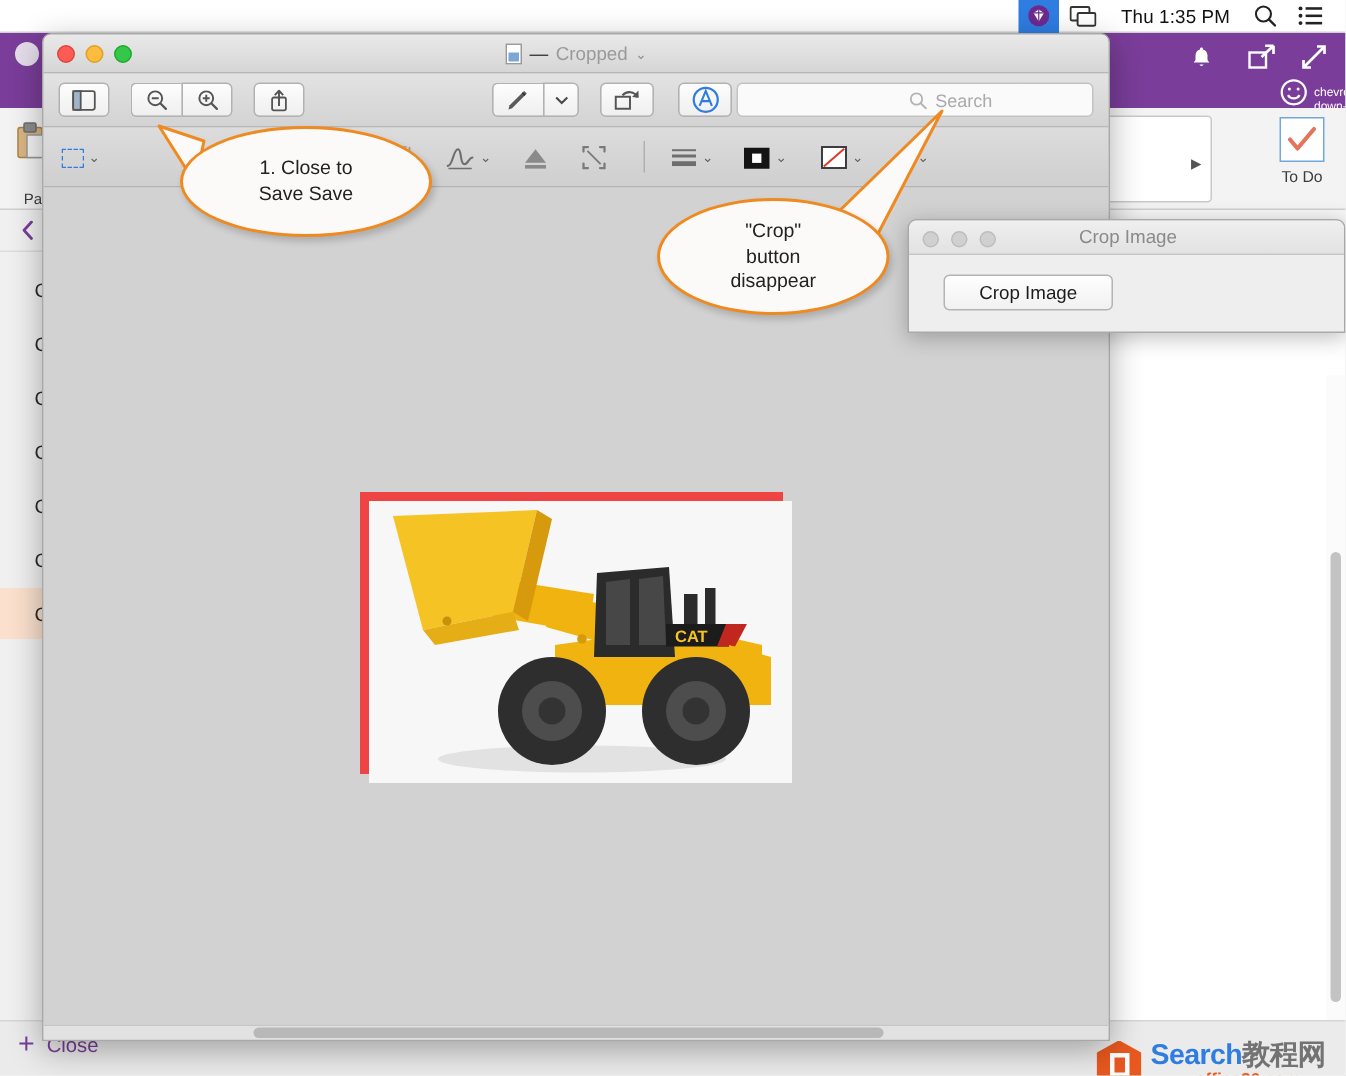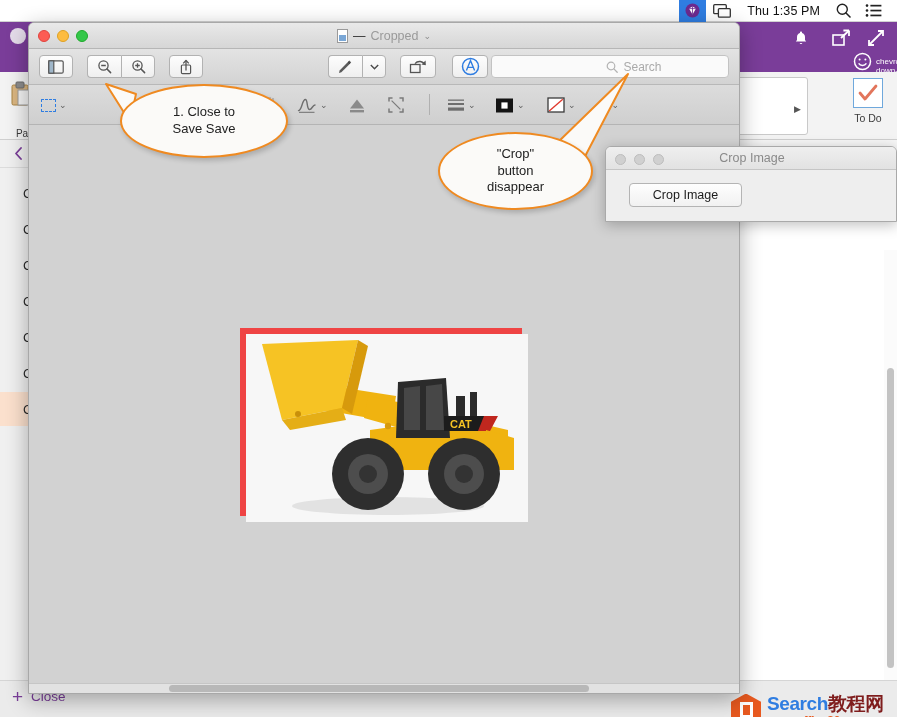--- a/index.html
+++ b/index.html
@@ -143,21 +143,21 @@
   }
   .wm-hex-inner {
     width: 13px; height: 16px; background: #fff; position: relative;
   }
   .wm-hex-inner:after {
     content: ""; position: absolute; left: 3px; top: 3px;
     width: 7px; height: 10px; background: #e8591f;
   }
   .wm-text { display: flex; flex-direction: column; line-height: 1; }
   .wm-l1 { font-size: 19px; font-weight: bold; color: #2f7de1; letter-spacing: -0.4px; }
-  .wm-l1 .cn { color: #7f1d1d; }
+  .wm-l1 .cn { color: #737373; }
   .wm-l2 { font-size: 11.5px; font-weight: bold; color: #e8591f; margin-top: 2px; }
 
   
   .preview {
     position: absolute; left: 28px; top: 22px; width: 712px; height: 672px;
     background: #d7d7d7; border: 1px solid #a8a8a8;
     border-top-left-radius: 6px; border-top-right-radius: 6px;
     box-shadow: 0 6px 22px rgba(0,0,0,.32);
     overflow: hidden;
   }

